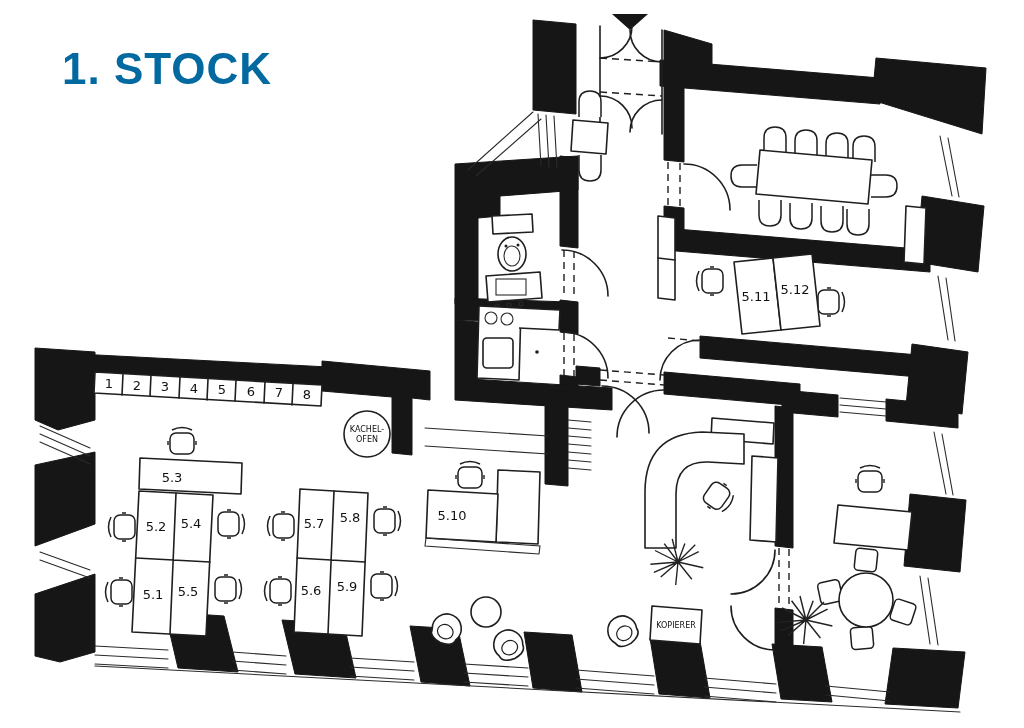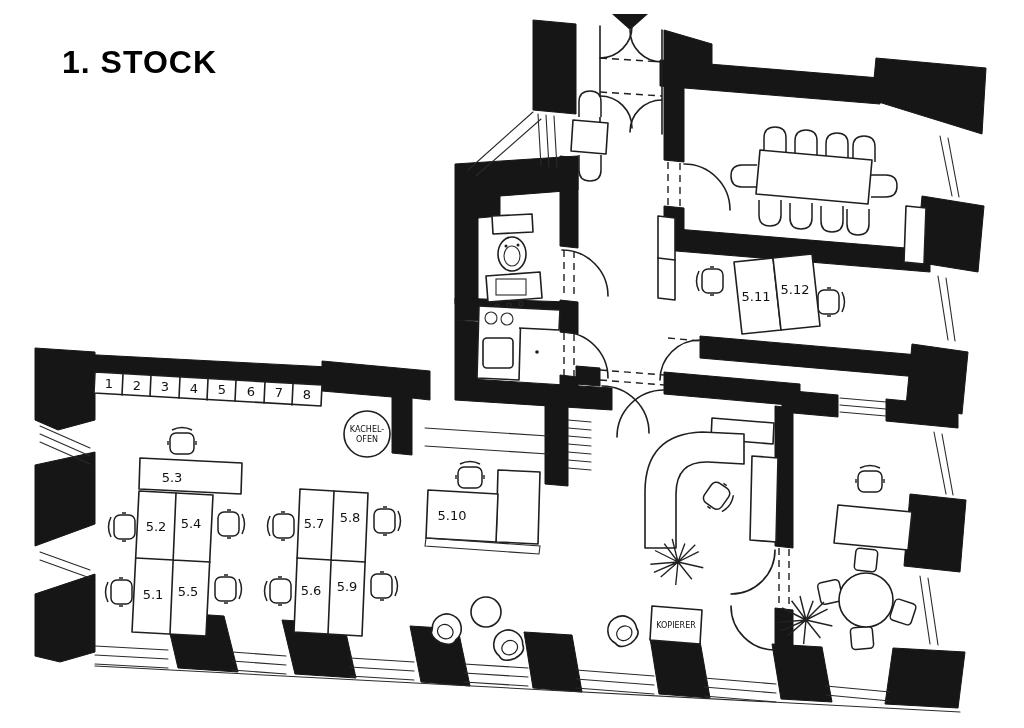--- a/index.html
+++ b/index.html
@@ -1,19 +1,19 @@
 <!DOCTYPE html>
 <html><head>
 <meta charset="utf-8">
 <style>
   html,body{margin:0;padding:0;background:#ffffff;}
   .page{position:relative;width:1024px;height:728px;background:#ffffff;overflow:hidden;
         font-family:"Liberation Sans", sans-serif;}
-  .title{position:absolute;left:62px;top:44px;margin:0;font-size:32px;font-weight:600;
-         letter-spacing:1px;color:#000000;font-family:"Liberation Sans",sans-serif;}
+  .title{position:absolute;left:62px;top:44px;margin:0;font-size:44px;font-weight:600;
+         letter-spacing:1px;color:#0369a1;font-family:"Liberation Sans",sans-serif;}
   svg{position:absolute;left:0;top:0;}
   .wall{fill:#161616;stroke:#161616;stroke-width:1;}
   .ln{stroke:#1e1e1e;stroke-width:1.6;fill:none;stroke-linecap:round;stroke-linejoin:round;}
   .lnf{stroke:#1e1e1e;stroke-width:1.6;fill:#ffffff;stroke-linejoin:round;}
   .thin{stroke:#2a2a2a;stroke-width:1.1;fill:none;stroke-linecap:round;}
   .dash{stroke:#1e1e1e;stroke-width:1.4;fill:none;stroke-dasharray:7 5;}
   .lbl{font-family:"DejaVu Sans",sans-serif;font-size:13px;fill:#111;text-anchor:middle;}
   .lbl-sm{font-family:"DejaVu Sans",sans-serif;font-size:8px;fill:#111;text-anchor:middle;}
   .lbl-lk{font-family:"DejaVu Sans",sans-serif;font-size:13px;fill:#111;text-anchor:middle;}
 </style>

